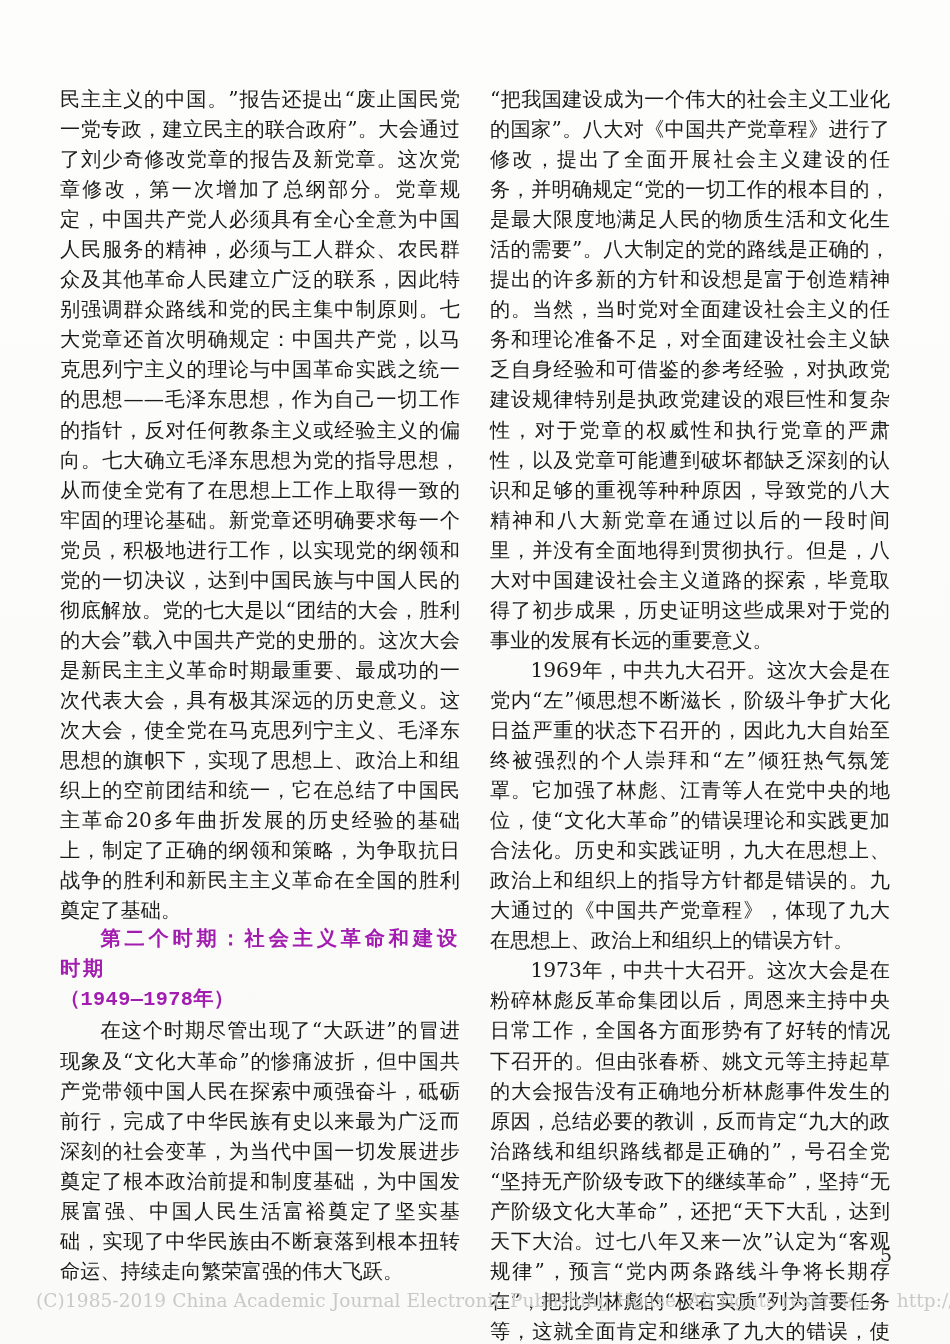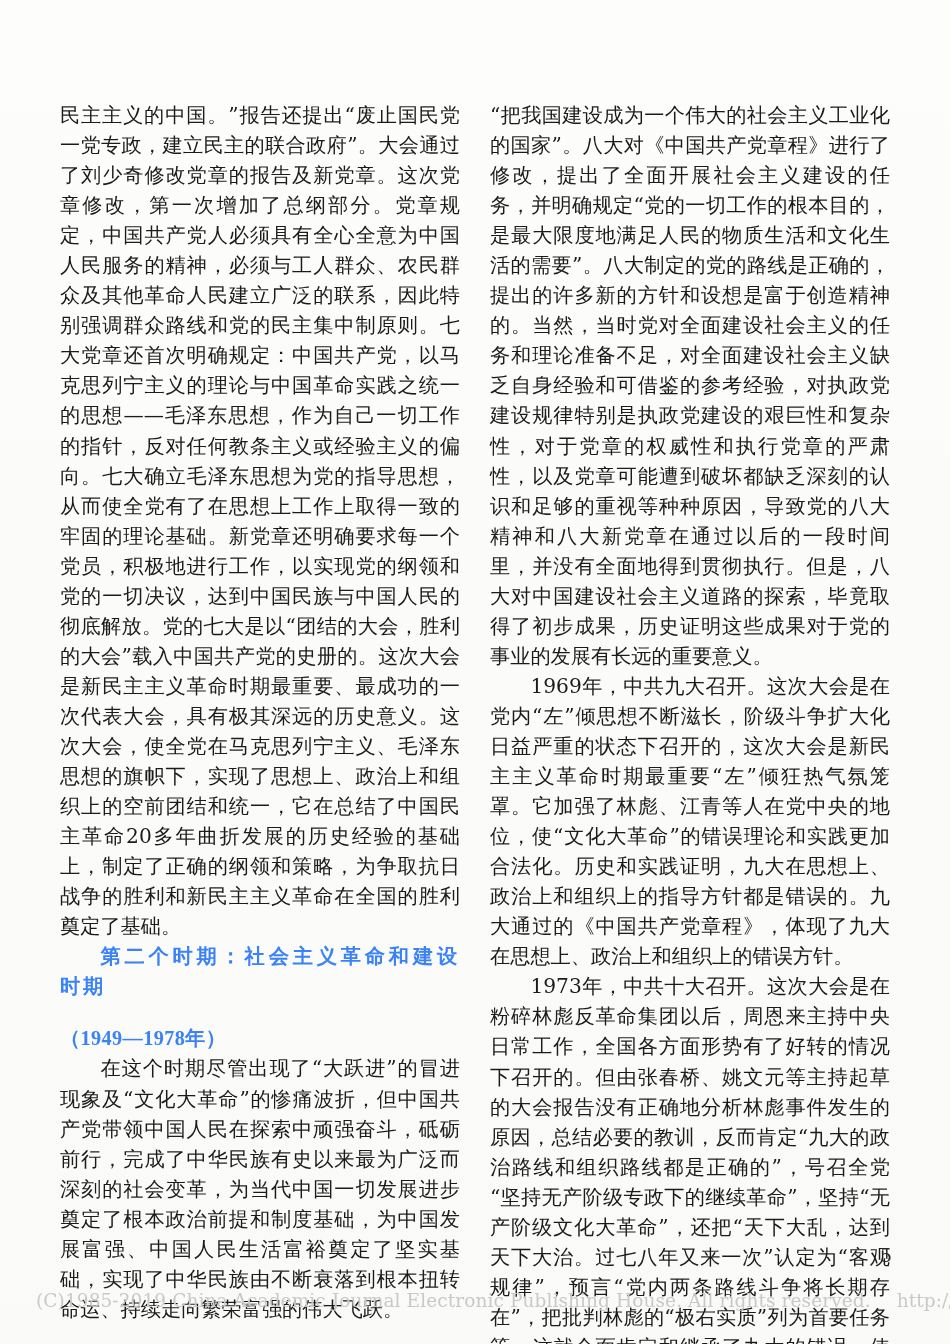--- a/index.html
+++ b/index.html
@@ -28,21 +28,21 @@
   .paper-tint {
     position: absolute;
     left: 0; top: 0; right: 0; bottom: 0;
     background: linear-gradient(180deg, #fdfdfc 0%, #fbfbfa 55%, #fafaf8 100%);
     pointer-events: none;
   }
 
   .columns {
     position: absolute;
     left: 60px;
-    top: 100px;
+    top: 84px;
     width: 830px;
     height: 1140px;
     display: flex;
     gap: 30px;
     align-items: flex-start;
   }
 
   .col {
     width: 400px;
     flex: 0 0 400px;
@@ -63,33 +63,32 @@
 
   p.body-para.noindent {
     text-indent: 0;
   }
 
   h2.section-heading {
     margin: 0;
     font-size: 20.2px;
     line-height: 30.05px;
     font-weight: bold;
-    font-family: Liberation Serif, serif;
+    font-family: Liberation Mono, monospace;
     text-indent: 2em;
     letter-spacing: 2.9px;
     text-align: justify;
-    color: #3b82f6;
+    color: #a21caf;
     word-break: break-all;
   }
 
   h2.section-heading .subline {
     display: block;
     text-indent: 0;
     letter-spacing: 0.4px;
-    margin-top: 22px;
   }
 
   .page-number {
     position: absolute;
     right: 58px;
     top: 1244px;
     font-size: 19px;
     line-height: 22px;
     font-family: "DejaVu Serif", "Liberation Serif", serif;
     color: #2a2a2a;
@@ -130,21 +129,21 @@
       </h2>
 
 
       <p class="body-para">在这个时期尽管出现了“大跃进”的冒进现象及“文化大革命”的惨痛波折，但中国共产党带领中国人民在探索中顽强奋斗，砥砺前行，完成了中华民族有史以来最为广泛而深刻的社会变革，为当代中国一切发展进步奠定了根本政治前提和制度基础，为中国发展富强、中国人民生活富裕奠定了坚实基础，实现了中华民族由不断衰落到根本扭转命运、持续走向繁荣富强的伟大飞跃。</p>
 
     </div>
 
     <div class="col">
       <p class="body-para noindent">“把我国建设成为一个伟大的社会主义工业化的国家”。八大对《中国共产党章程》进行了修改，提出了全面开展社会主义建设的任务，并明确规定“党的一切工作的根本目的，是最大限度地满足人民的物质生活和文化生活的需要”。八大制定的党的路线是正确的，提出的许多新的方针和设想是富于创造精神的。当然，当时党对全面建设社会主义的任务和理论准备不足，对全面建设社会主义缺乏自身经验和可借鉴的参考经验，对执政党建设规律特别是执政党建设的艰巨性和复杂性，对于党章的权威性和执行党章的严肃性，以及党章可能遭到破坏都缺乏深刻的认识和足够的重视等种种原因，导致党的八大精神和八大新党章在通过以后的一段时间里，并没有全面地得到贯彻执行。但是，八大对中国建设社会主义道路的探索，毕竟取得了初步成果，历史证明这些成果对于党的事业的发展有长远的重要意义。</p>
 
-      <p class="body-para">1969年，中共九大召开。这次大会是在党内“左”倾思想不断滋长，阶级斗争扩大化日益严重的状态下召开的，这次大会是新民主主义革命时期最重要“左”倾狂热气氛笼罩。它加强了林彪、江青等人在党中央的地位，使“文化大革命”的错误理论和实践更加合法化。历史和实践证明，九大在思想上、政治上和组织上的指导方针都是错误的。九大通过的《中国共产党章程》，体现了九大在思想上、政治上和组织上的错误方针。</p>
+      <p class="body-para">1969年，中共九大召开。这次大会是在党内“左”倾思想不断滋长，阶级斗争扩大化日益严重的状态下召开的，因此九大自始至终被强烈的个人崇拜和“左”倾狂热气氛笼罩。它加强了林彪、江青等人在党中央的地位，使“文化大革命”的错误理论和实践更加合法化。历史和实践证明，九大在思想上、政治上和组织上的指导方针都是错误的。九大通过的《中国共产党章程》，体现了九大在思想上、政治上和组织上的错误方针。</p>
 
       <p class="body-para">1973年，中共十大召开。这次大会是在粉碎林彪反革命集团以后，周恩来主持中央日常工作，全国各方面形势有了好转的情况下召开的。但由张春桥、姚文元等主持起草的大会报告没有正确地分析林彪事件发生的原因，总结必要的教训，反而肯定“九大的政治路线和组织路线都是正确的”，号召全党“坚持无产阶级专政下的继续革命”，坚持“无产阶级文化大革命”，还把“天下大乱，达到天下大治。过七八年又来一次”认定为“客观规律”，预言“党内两条路线斗争将长期存在”，把批判林彪的“极右实质”列为首要任务等，这就全面肯定和继承了九大的错误，使“左”倾思潮延续下去。十大通过的《中国共产党章程》继续了九大的“左”的错误，沿袭了九大党章的总纲和条文，只作了个别的修改和补充。历史和实践亦证明，十大在思想上、政治上和组织上的指导方针也都是错误的。</p>
 
     </div>
 
   </div>
 
   <div class="page-number">5</div>
 
   <div class="footer-watermark">

